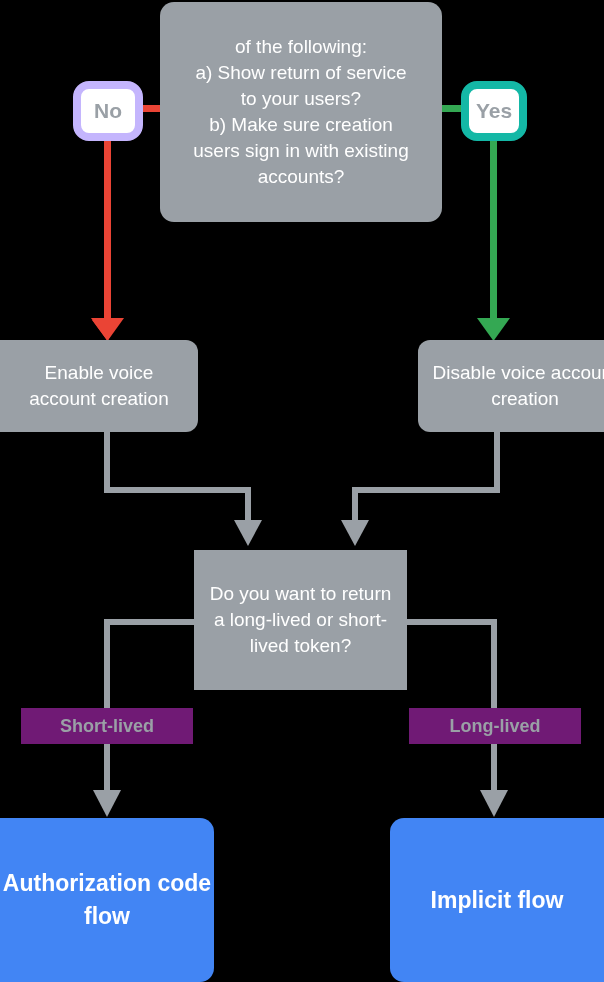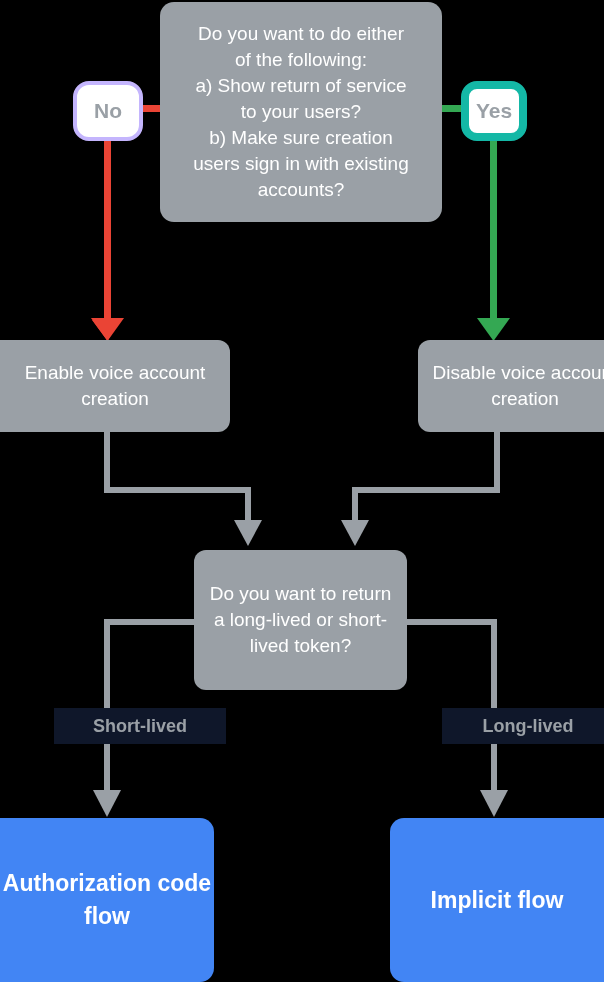--- a/index.html
+++ b/index.html
@@ -51,65 +51,64 @@
     font-size: 21px;
     font-weight: 700;
     color: #9aa0a6;
     box-sizing: border-box;
   }
   #pill-no {
     left: 73px;
     top: 81px;
     width: 70px;
     height: 60px;
-    border: 4px solid #c4b5fd;
+    border: 8px solid #c4b5fd;
   }
   #pill-yes {
     left: 461px;
     top: 81px;
     width: 66px;
     height: 60px;
     border: 8px solid #14b8a6;
   }
   
   #box-enable {
     left: 0px;
     top: 340px;
-    width: 230px;
+    width: 198px;
     height: 92px;
     border-radius: 0 12px 12px 0;
   }
   #box-disable {
     left: 390px;
     top: 340px;
     width: 214px;
     height: 92px;
     border-radius: 12px 0 0 12px;
     margin-left: 28px;
   }
   
   #decision-mid {
     left: 194px;
     top: 550px;
     width: 213px;
     height: 140px;
-    border-radius: 12px;
+    border-radius: 0;
   }
   
   .edge-label {
     position: absolute;
-    background: #0f172a;
+    background: #701a75;
     color: #9aa0a6;
     font-size: 18px;
     font-weight: 700;
     display: flex;
     align-items: center;
     justify-content: center;
     box-sizing: border-box;
-    margin-left: 33px;
   }
   #label-short {
     left: 21px;
     top: 708px;
     width: 172px;
     height: 36px;
   }
   #label-long {
     left: 409px;
     top: 708px;
@@ -196,21 +195,20 @@
 
     <g>
       <rect x="404" y="619" width="90" height="6" fill="#9aa0a6"></rect>
       <rect x="491" y="619" width="6" height="176" fill="#9aa0a6"></rect>
       <polygon points="480,790 508,790 494,817" fill="#9aa0a6"></polygon>
     </g>
   </svg>
 
   <div class="node gray-box" id="decision-top">
     <div>
-      <span class="txt">Do you want to do either</span>
       <span class="txt">of the following:</span>
       <span class="txt">a) Show return of service</span>
       <span class="txt">to your users?</span>
       <span class="txt">b) Make sure creation</span>
       <span class="txt">users sign in with existing</span>
       <span class="txt">accounts?</span>
     </div>
   </div>
 
   <div class="node choice-pill" id="pill-no">

